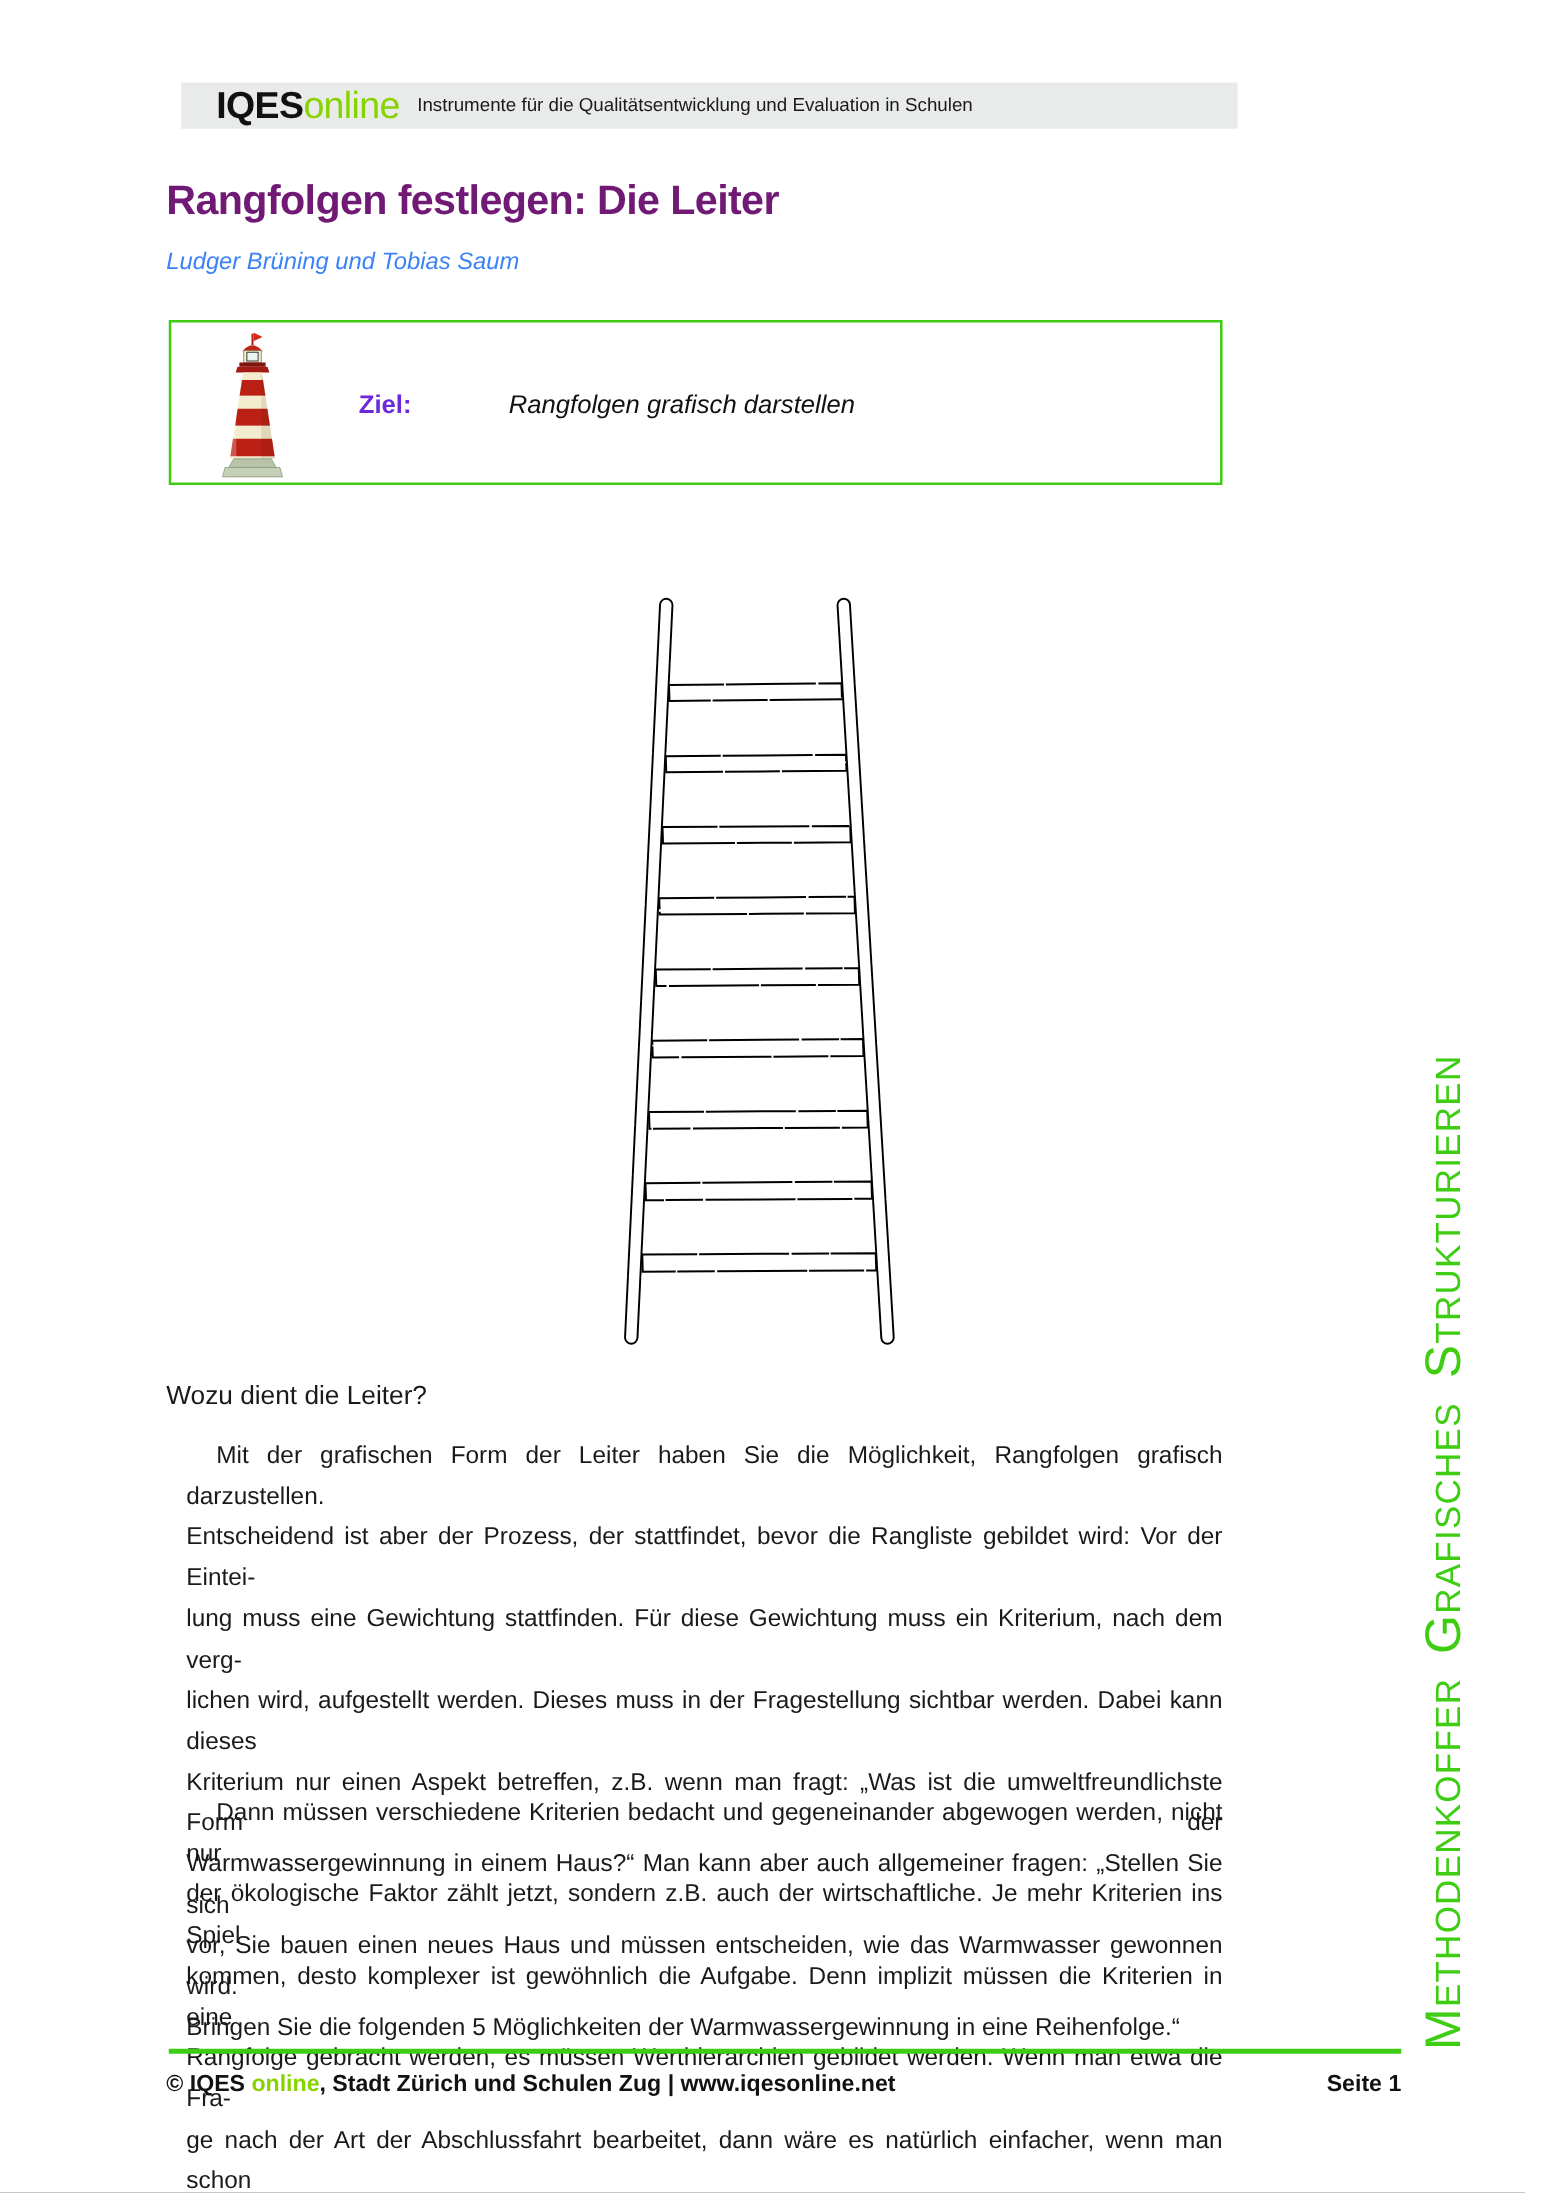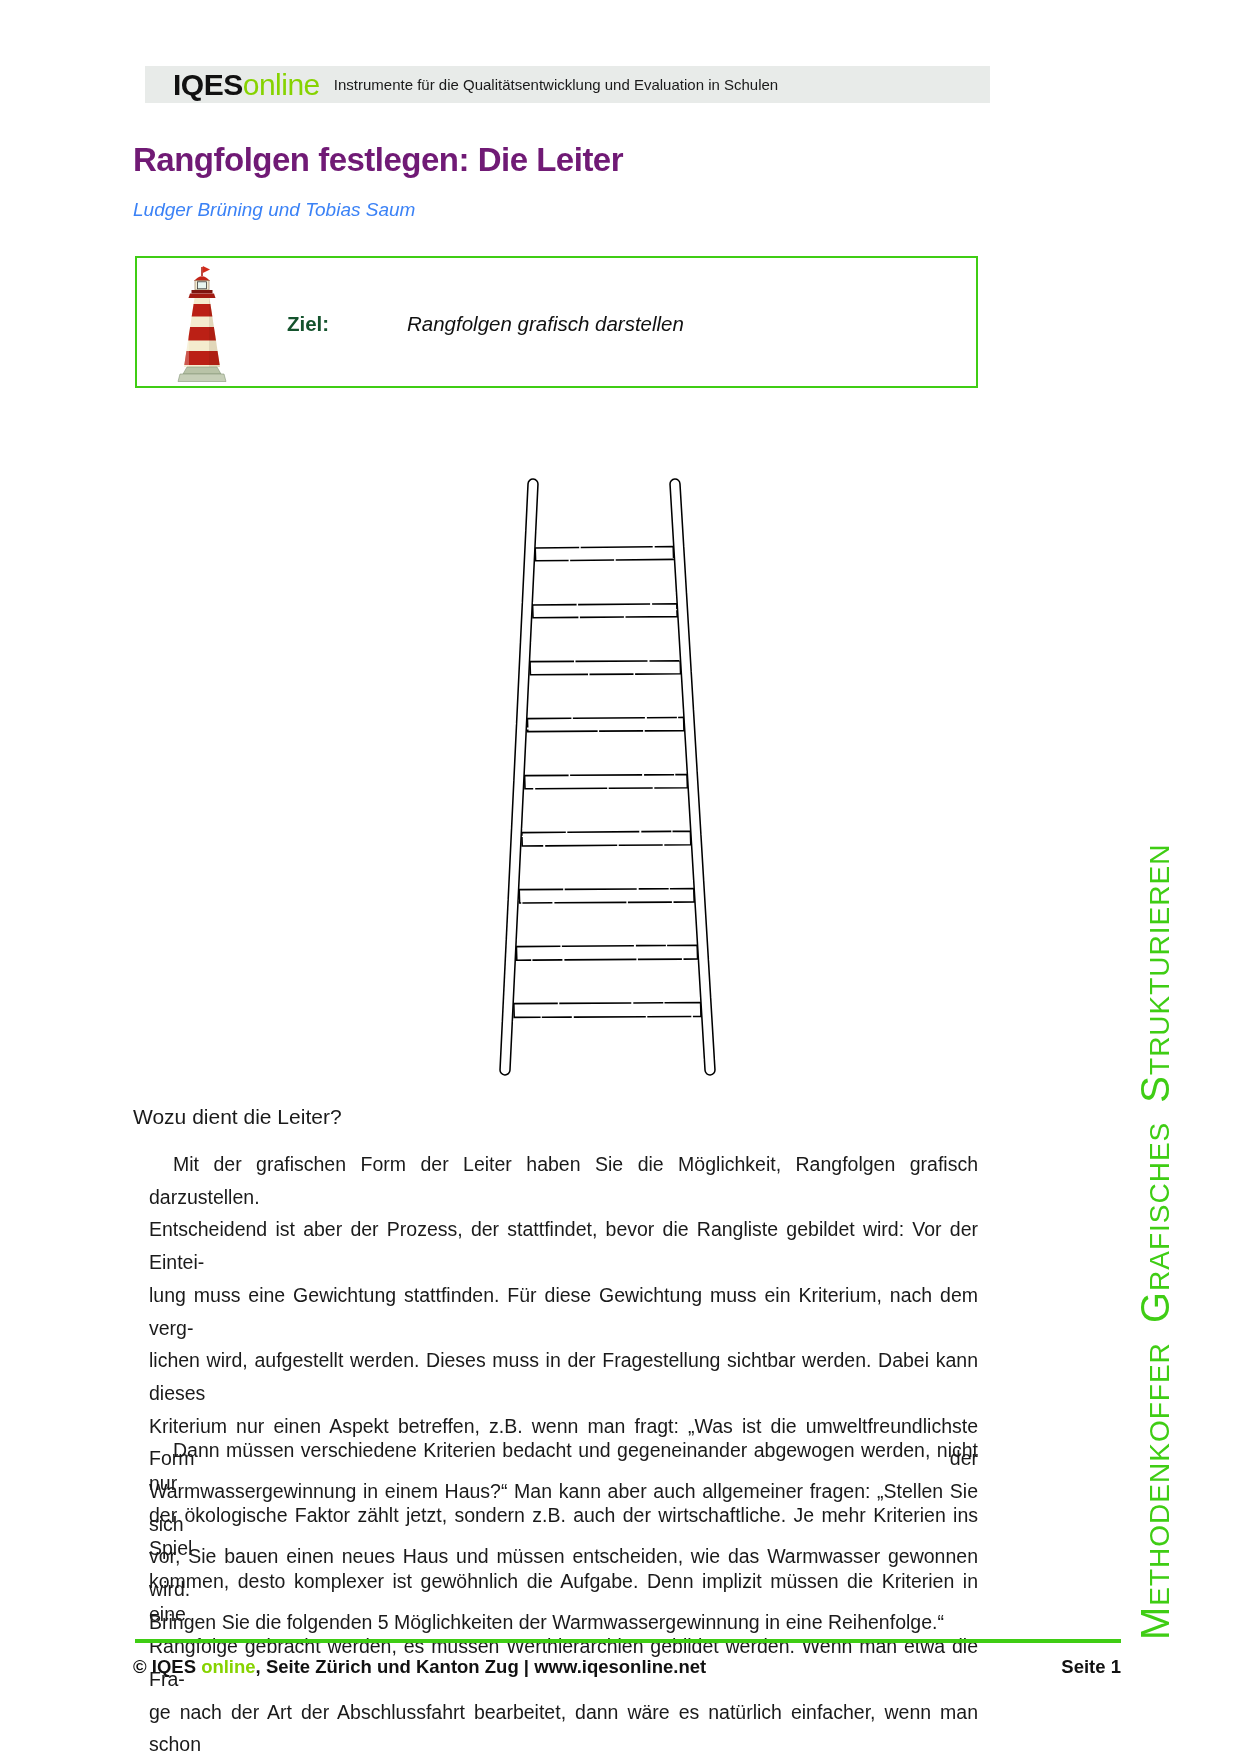--- a/index.html
+++ b/index.html
@@ -25,21 +25,21 @@
   .authors {
     position:absolute; left:133px; top:199px; font-size:19px; font-style:italic; color:#3b82f6;
   }
   
   .goal-box {
     position:absolute; left:135px; top:256px; width:843px; height:132px;
     border:2.5px solid #3fcd14; box-sizing:border-box;
   }
   .goal-box .lighthouse { position:absolute; left:31px; top:5px; width:68px; height:122px; }
   .goal-label {
-    position:absolute; left:150px; top:54px; font-size:20.5px; font-weight:700; color:#14532d;
+    position:absolute; left:150px; top:54px; font-size:20.5px; font-weight:700; color:#6d28d9;
   }
   .goal-text {
     position:absolute; left:270px; top:54px; font-size:20.5px; color:#111;font-style:italic;
   }
   
   .ladder { position:absolute; left:460px; top:448px; width:292px; height:645px; }
   
   .section-heading {
     position:absolute; left:133px; top:1105px; font-size:21px; font-weight:400; color:#1a1a1a;
   }
@@ -150,16 +150,16 @@
     <div class="line first">Dann müssen verschiedene Kriterien bedacht und gegeneinander abgewogen werden, nicht nur</div>
     <div class="line">der ökologische Faktor zählt jetzt, sondern z.B. auch der wirtschaftliche. Je mehr Kriterien ins Spiel</div>
     <div class="line">kommen, desto komplexer ist gewöhnlich die Aufgabe. Denn implizit müssen die Kriterien in eine</div>
     <div class="line">Rangfolge gebracht werden, es müssen Werthierarchien gebildet werden. Wenn man etwa die Fra-</div>
     <div class="line">ge nach der Art der Abschlussfahrt bearbeitet, dann wäre es natürlich einfacher, wenn man schon</div>
   </div>
 
   <div class="sidebar-vertical">Methodenkoffer Grafisches Strukturieren</div>
 
   <div class="footer-rule"></div>
-  <div class="footer-text"><span>© IQES </span><span class="online">online</span><span>, Seite Zürich und Kanton Zug | www.iqesonline.net</span></div>
+  <div class="footer-text"><span>© IQES </span><span class="online">online</span><span>, Stadt Zürich und Schulen Zug | www.iqesonline.net</span></div>
   <div class="page-number">Seite 1</div>
 
 </div>
 
 </body></html>

